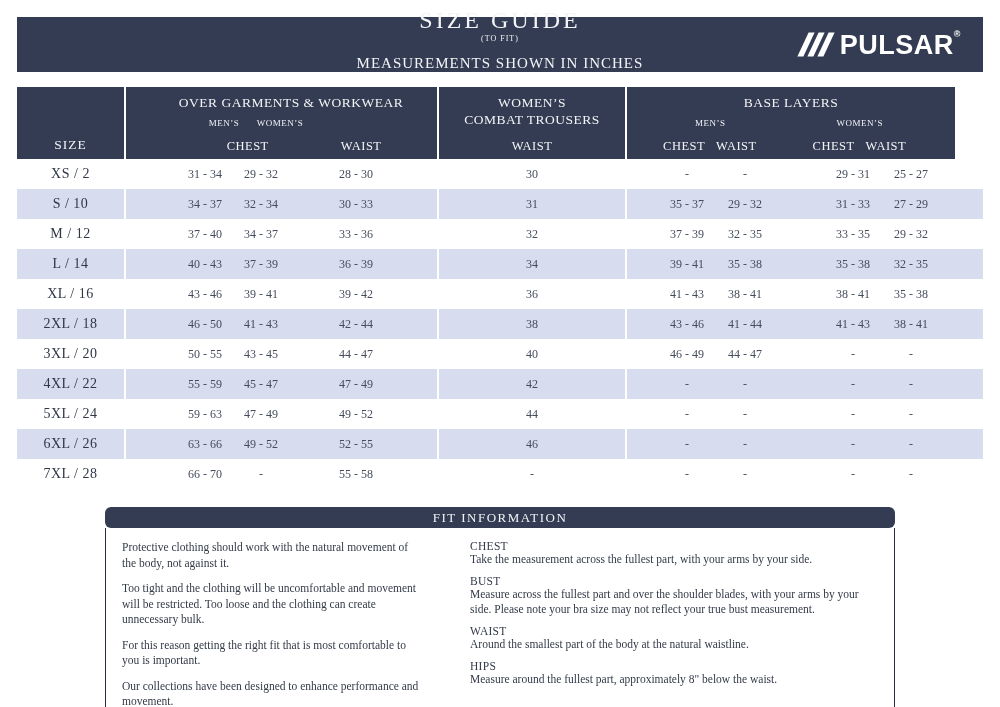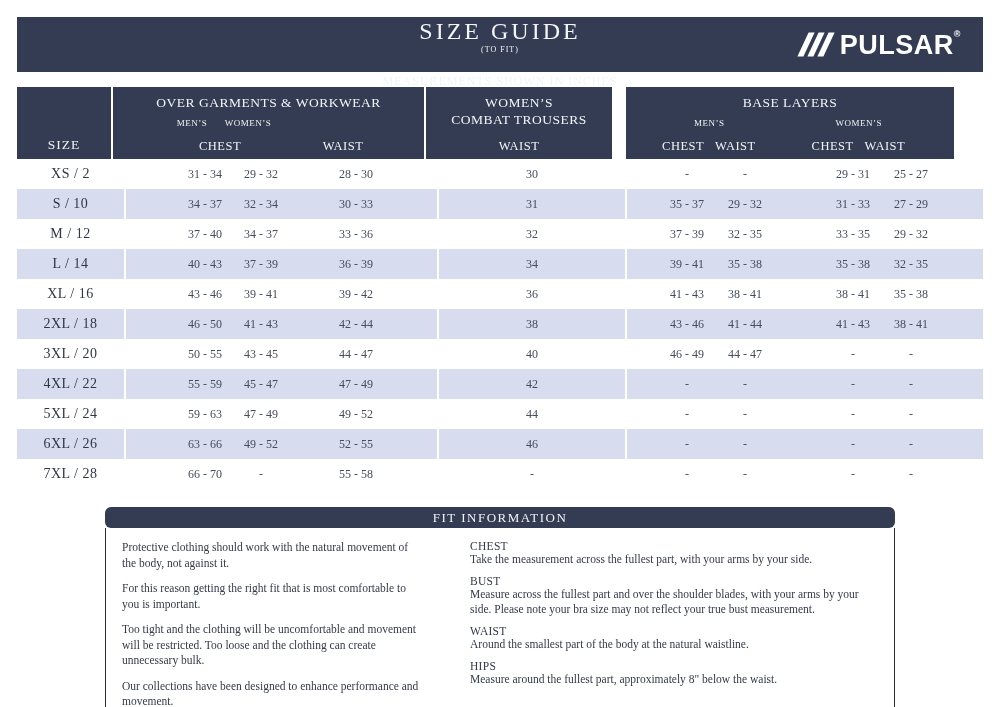--- a/index.html
+++ b/index.html
@@ -17,45 +17,45 @@
     font-family:"Liberation Serif", serif;
     color:var(--fit-text);
     padding:17px;
     overflow:hidden;
   }
   
   .banner{
     position:relative;
     width:966px;height:55px;
     background:var(--navy);
-    display:flex;flex-direction:column;align-items:center;justify-content:space-between;
+    display:flex;flex-direction:column;align-items:center;justify-content:flex-end;
     color:var(--hdr-text);
   }
   .banner-title{font-size:24px;letter-spacing:3px;line-height:1;margin-top:2px;}
   .banner-subtitle{font-size:8px;letter-spacing:1px;margin-top:2px;}
-  .banner-note{font-size:12px;letter-spacing:1px;margin-top:20px;}
+  .banner-note{font-size:15px;letter-spacing:1px;margin-top:12px;}
   .logo{
     position:absolute;right:22px;top:50%;transform:translateY(-50%);
     display:flex;align-items:center;
   }
   .logo-slashes{display:flex;margin-right:7px;}
   .logo-slash{width:6px;height:24px;background:#ffffff;transform:skewX(-25deg);margin-right:4px;}
   .logo-text{
     font-family:"Liberation Sans", sans-serif;
     font-weight:bold;font-size:27px;color:#ffffff;letter-spacing:0.5px;line-height:1;
   }
   .logo-reg{font-size:9px;vertical-align:top;position:relative;top:-2px;}
   
   .size-table{margin-top:15px;width:966px;}
   .t-head,.t-row{display:flex;gap:2px;}
   .hsec{background:var(--navy);color:var(--hdr-text);display:flex;flex-direction:column;height:72px;}
-  .hsec-size{width:94px;justify-content:flex-end;align-items:center;padding-bottom:6px;}
-  .hsec-g1{width:311px;}
+  .hsec-size{width:107px;justify-content:flex-end;align-items:center;padding-bottom:6px;}
+  .hsec-g1{width:311px;padding-left:19px;}
   .hsec-g2{width:186px;}
-  .hsec-g3{width:328px;margin-left:12px;}
+  .hsec-g3{width:328px;}
   .h-title{font-size:13.5px;letter-spacing:0.5px;text-align:center;margin-top:8px;line-height:1.25;}
   .h-size{font-size:13.5px;letter-spacing:1px;}
   .h-row{display:flex;}
   .h-mid{margin-top:6px;font-size:9px;letter-spacing:0.5px;}
   .h-bot{margin-top:auto;margin-bottom:5px;font-size:12.5px;letter-spacing:0.5px;}
   .g1pad{padding-left:51px;padding-right:14px;}
   .g3pad{padding-left:31px;padding-right:43px;}
   .h-row span{display:block;text-align:center;}
   .wA{width:56px;}.wB{width:56px;}.wAB{width:112px;}.wC{width:134px;}
   .wD,.wE,.wF,.wG{width:58px;}
@@ -380,22 +380,22 @@
         </div>
       </div>
     </div>
 </div>
 
 <div class="fit-box">
   <div class="fit-header">FIT INFORMATION</div>
   <div class="fit-body">
     <div class="fit-left">
       <p>Protective clothing should work with the natural movement of the body, not against it.</p>
+      <p>Too tight and the clothing will be uncomfortable and movement will be restricted. Too loose and the clothing can create unnecessary bulk.</p>
       <p>For this reason getting the right fit that is most comfortable to you is important.</p>
-      <p>Too tight and the clothing will be uncomfortable and movement will be restricted. Too loose and the clothing can create unnecessary bulk.</p>
       <p>Our collections have been designed to enhance performance and movement.</p>
     </div>
     <div class="fit-right">
       <div class="m-block">
         <div class="m-label">CHEST</div>
         <div class="m-text">Take the measurement across the fullest part, with your arms by your side.</div>
       </div>
       <div class="m-block">
         <div class="m-label">BUST</div>
         <div class="m-text">Measure across the fullest part and over the shoulder blades, with your arms by your side. Please note your bra size may not reflect your true bust measurement.</div>

